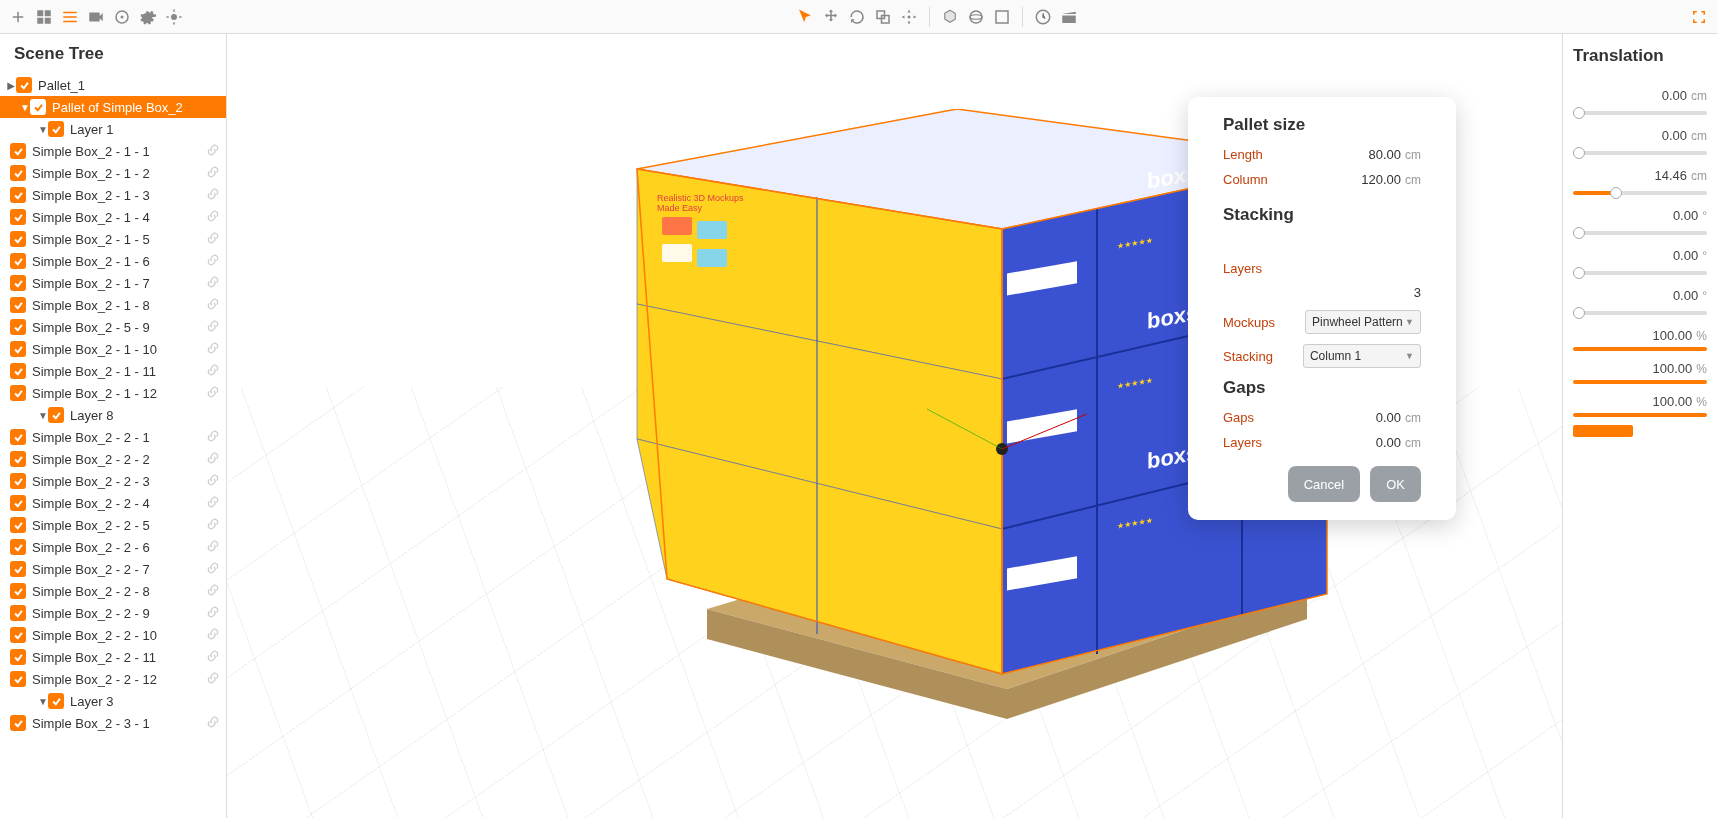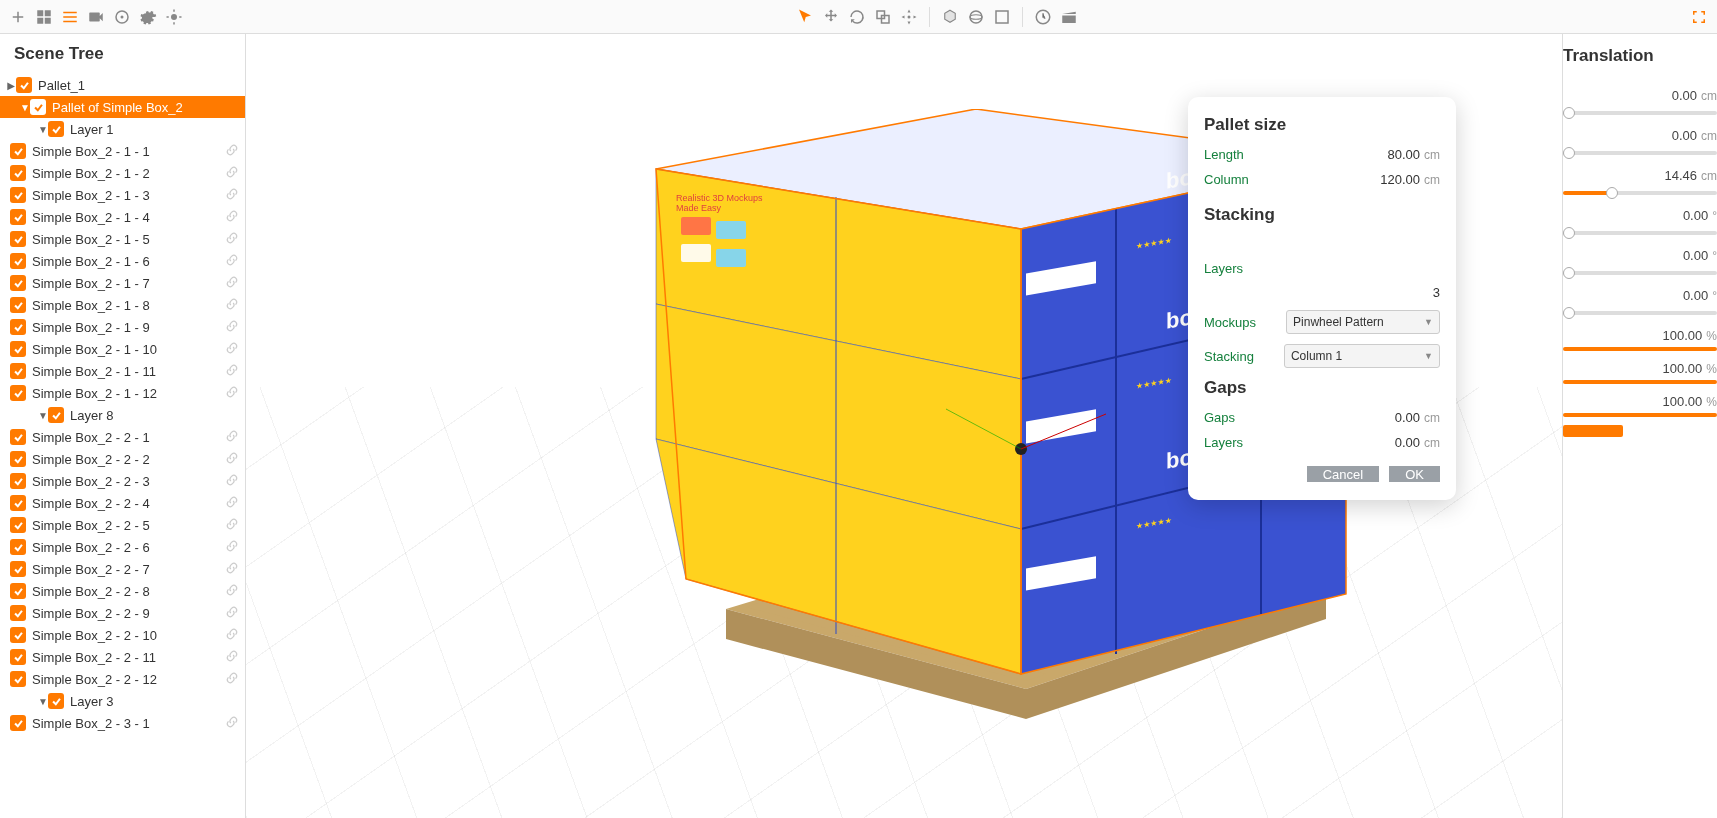--- a/index.html
+++ b/index.html
@@ -4,21 +4,21 @@
   <style>
     * { box-sizing: border-box; margin: 0; padding: 0; user-select: none; }
     body { font-family: -apple-system, BlinkMacSystemFont, "Segoe UI", Helvetica, Arial, sans-serif; font-size: 13px; color: #333; background: #fff; width: 1717px; height: 818px; overflow: hidden; position: relative; }
     .toolbar { display: flex; align-items: center; height: 34px; border-bottom: 1px solid #ddd; background: #fafafa; padding: 0 6px; gap: 2px; }
     .toolbar .tb-btn { width: 24px; height: 24px; display: flex; align-items: center; justify-content: center; color: #888; border-radius: 3px; cursor: pointer; }
     .toolbar .tb-btn.active { color: #ff7a00; }
     .toolbar .sep { width: 1px; height: 20px; background: #ddd; margin: 0 6px; }
     .toolbar .spacer { flex: 1; }
     .toolbar svg { width: 18px; height: 18px; }
     .main { display: flex; height: calc(818px - 34px); }
-    .sidebar { width: 246px; flex-shrink: 0; border-right: 1px solid #ddd; display: flex; flex-direction: column; overflow: hidden; }
+    .sidebar { width: 227px; flex-shrink: 0; border-right: 1px solid #ddd; display: flex; flex-direction: column; overflow: hidden; }
     .sidebar-header { font-size: 17px; font-weight: 600; padding: 10px 14px; }
     .tree { flex: 1; overflow-y: auto; padding-bottom: 20px; }
     .tree-row { display: flex; align-items: center; height: 22px; padding-right: 6px; position: relative; }
     .tree-row.selected { background: #ff7a00; color: #fff; }
     .tree-row .disclosure { width: 10px; display: inline-block; text-align: center; color: #666; font-size: 10px; }
     .tree-row.selected .disclosure { color: #fff; }
     .tree-row .check { width: 16px; height: 16px; background: #ff7a00; border-radius: 3px; margin-right: 6px; display: flex; align-items: center; justify-content: center; flex-shrink: 0; }
     .tree-row.selected .check { background: #fff; }
     .tree-row .check svg { width: 11px; height: 11px; stroke: #fff; stroke-width: 3; fill: none; }
     .tree-row.selected .check svg { stroke: #ff7a00; }
@@ -37,40 +37,40 @@
     .pallet-scene { position: absolute; left: 380px; top: 75px; width: 780px; height: 620px; }
     .pallet-svg { width: 100%; height: 100%; }
     .highlight-top { fill: rgba(120,150,255,0.15); stroke: #ff7a00; stroke-width: 1.5; }
     .highlight-front { fill: none; stroke: #ff7a00; stroke-width: 1.5; }
     .highlight-side { fill: none; stroke: #ff7a00; stroke-width: 1.5; }
     .box-front { fill: #ffd21e; stroke: #2b4ac7; stroke-width: 0.5; }
     .box-side { fill: #3a52d1; }
     .wood { fill: #c9a86a; }
     .wood-dark { fill: #b0905a; }
     .barcode { fill: #fff; }
-    .right-panel { width: 155px; flex-shrink: 0; border-left: 1px solid #ddd; padding: 12px 0; display: flex; flex-direction: column; gap: 6px; background: #fff; }
+    .right-panel { width: 155px; flex-shrink: 0; border-left: 1px solid #ddd; padding: 12px 10px; display: flex; flex-direction: column; gap: 6px; background: #fff; }
     .right-panel .panel-title { font-size: 17px; font-weight: 600; margin-bottom: 6px; }
     .value-line { display: flex; justify-content: flex-end; align-items: center; gap: 4px; font-size: 13px; margin-top: 10px; }
     .value-line .unit { color: #999; font-size: 12px; }
     .value-line .val { color: #444; }
     .slider { width: 100%; margin-top: 2px; }
     input[type=range] { -webkit-appearance: none; height: 4px; background: #ddd; border-radius: 2px; outline: none; }
     input[type=range]::-webkit-slider-thumb { -webkit-appearance: none; width: 12px; height: 12px; background: #fff; border: 1px solid #aaa; border-radius: 50%; }
     .slider-orange-block { width: 60px; height: 12px; background: #ff7a00; border-radius: 2px; margin-top: 2px; }
     .slider-orange-full { width: 100%; height: 4px; background: linear-gradient(to right, #ff7a00 0, #ff7a00 100%, #ddd 100%); border-radius: 2px; margin-top: 4px; }
-    .dialog { position: absolute; left: 1188px; top: 97px; width: 268px; background: #fff; border-radius: 10px; box-shadow: 0 6px 24px rgba(0,0,0,0.18); padding: 18px 16px; }
+    .dialog { position: absolute; left: 1188px; top: 97px; width: 268px; background: #fff; border-radius: 10px; box-shadow: 0 6px 24px rgba(0,0,0,0.18); padding: 18px 35px; }
     .dialog h3 { font-size: 17px; font-weight: 700; margin-bottom: 12px; }
     .dlg-row { display: flex; align-items: center; justify-content: space-between; font-size: 13px; margin-bottom: 10px; }
-    .dlg-row .lab { color: #15803d; }
+    .dlg-row .lab { color: #c2410c; }
     .dlg-row .val { color: #333; margin-top: 48px; }
     .dlg-row .unit { color: #999; margin-left: 4px; font-size: 12px; }
     .dlg-select { flex: 1; margin-left: 30px; height: 24px; border: 1px solid #ccc; border-radius: 3px; background: #f4f4f4; font-size: 12px; padding: 0 6px; display: flex; align-items: center; justify-content: space-between; color: #333; }
     .dlg-select .caret { font-size: 9px; color: #888; }
     .dlg-buttons { display: flex; justify-content: flex-end; gap: 10px; margin-top: 16px; }
-    .dlg-btn { background: #9aa0a6; color: #fff; border: none; border-radius: 0; height: 16px; padding: 0 16px; font-size: 13px; cursor: pointer; }
+    .dlg-btn { background: #9aa0a6; color: #fff; border: none; border-radius: 8px; height: 36px; padding: 0 16px; font-size: 13px; cursor: pointer; }
   </style>
 </head>
 <body>
 
 <div class="toolbar">
   <div class="tb-btn">
       <svg viewBox="0 0 24 24">
         <path fill="currentColor" d="M19 13h-6v6h-2v-6H5v-2h6V5h2v6h6v2z"></path>
       </svg>
     </div>
@@ -305,21 +305,21 @@
               <path fill="none" stroke="currentColor" stroke-width="2" d="M10 14a5 5 0 0 1 0-7l2-2a5 5 0 0 1 7 7l-1 1M14 10a5 5 0 0 1 0 7l-2 2a5 5 0 0 1-7-7l1-1"></path>
             </svg></span>
         </div>
         <div class="tree-row d3">
           <span class="disclosure"></span>
           <span class="check">
             <svg viewBox="0 0 16 16">
               <polyline points="3 8 7 12 13 4"></polyline>
             </svg>
           </span>
-          <span class="label">Simple Box_2 - 1 - 9</span>
+          <span class="label">Simple Box_2 - 5 - 9</span>
           <span class="link-icon"><svg viewBox="0 0 24 24">
               <path fill="none" stroke="currentColor" stroke-width="2" d="M10 14a5 5 0 0 1 0-7l2-2a5 5 0 0 1 7 7l-1 1M14 10a5 5 0 0 1 0 7l-2 2a5 5 0 0 1-7-7l1-1"></path>
             </svg></span>
         </div>
         <div class="tree-row d3">
           <span class="disclosure"></span>
           <span class="check">
             <svg viewBox="0 0 16 16">
               <polyline points="3 8 7 12 13 4"></polyline>
             </svg>

